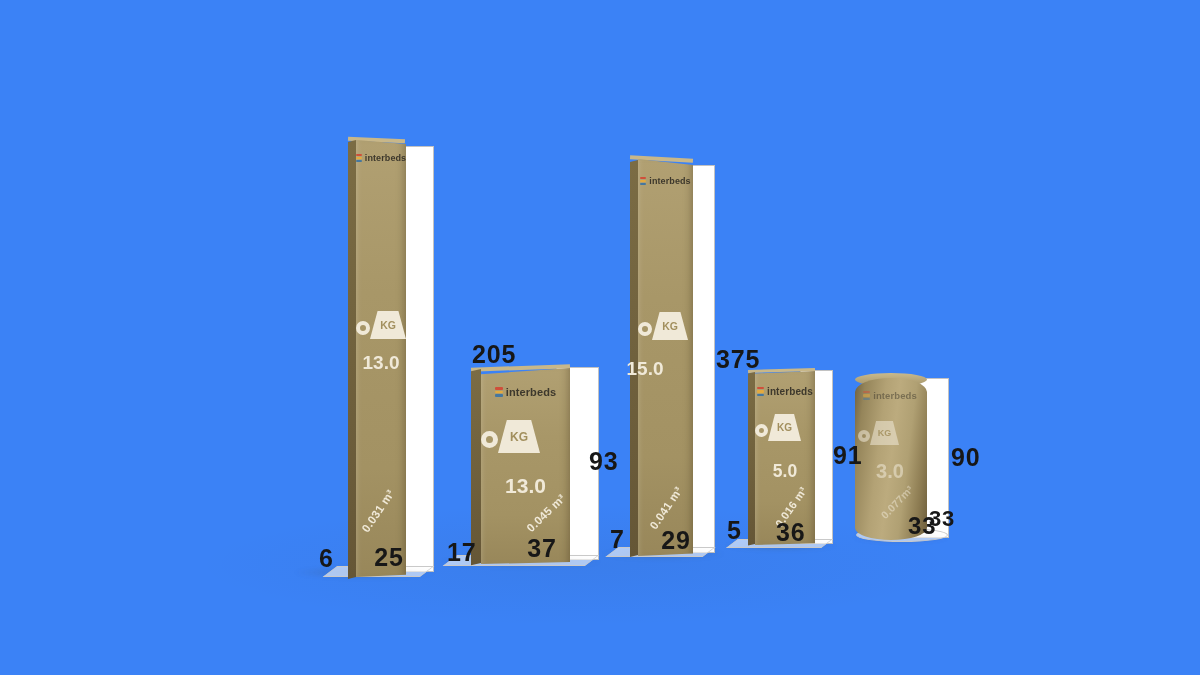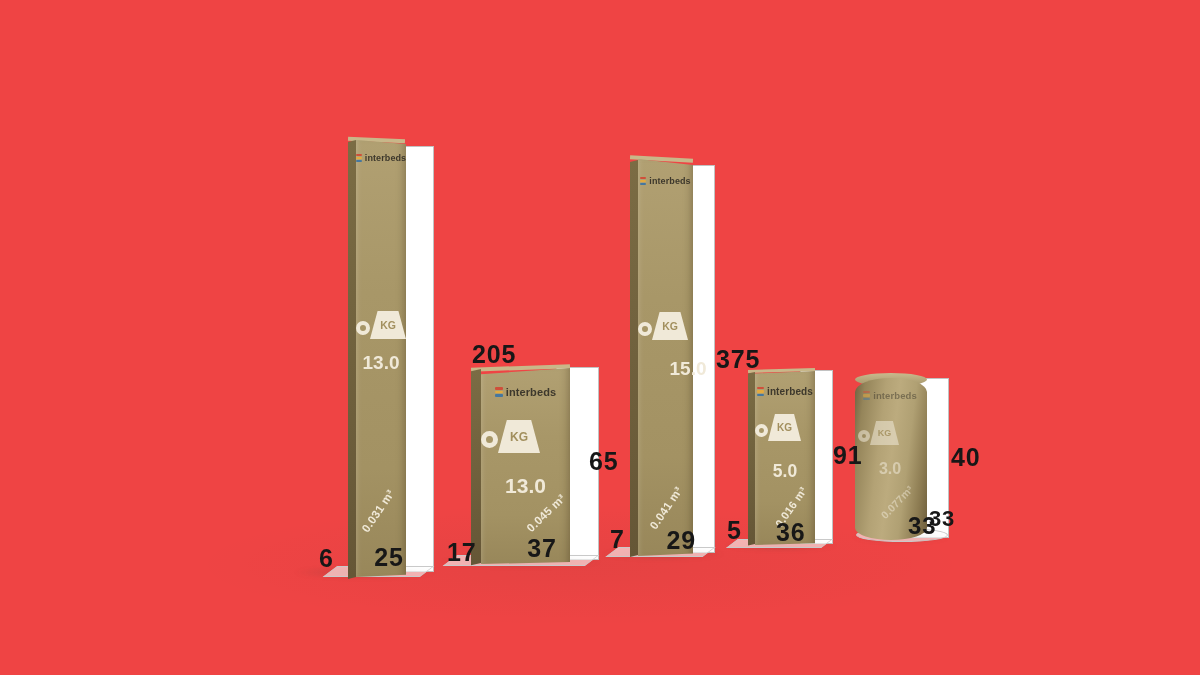--- a/index.html
+++ b/index.html
@@ -1,17 +1,17 @@
 <!DOCTYPE html>
 <html><head>
 <meta charset="utf-8">
 <style>
   html,body { margin:0; padding:0; background:#ffffff; }
   .scene {
-    position:relative; width:1200px; height:675px; background:#ef4444;
+    position:relative; width:1200px; height:675px; background:#3b82f6;
     overflow:hidden; font-family:"Liberation Sans", sans-serif;
   }
   .floor {
     position:absolute; left:90px; top:460px; width:980px; height:190px;
     background:radial-gradient(ellipse 55% 45% at 50% 55%, rgba(40,40,40,0.05), rgba(0,0,0,0) 72%);
   }
   .pkg { position:absolute; inset:0; }
 
   
   .frame { position:absolute; background:#ffffff; border:1px solid #c2c2c2; z-index:1; }
@@ -88,43 +88,43 @@
   .kg-body span { color:#a28f5d; font-weight:700; }
   .kg1 { left:356px; top:316px; width:50px; } .kg1 .kg-ring{ width:6px; height:6px; } .kg1 .kg-body{ width:36px; height:28px; } .kg1 .kg-body span{ font-size:10.5px; }
   .kg2 { left:481px; top:425px; width:89px; } .kg2 .kg-ring{ width:7px; height:7px; border-width:5px; } .kg2 .kg-body{ width:42px; height:33px; } .kg2 .kg-body span{ font-size:12px; }
   .kg3 { left:638px; top:317px; width:55px; } .kg3 .kg-ring{ width:6px; height:6px; } .kg3 .kg-body{ width:36px; height:28px; } .kg3 .kg-body span{ font-size:10.5px; }
   .kg4 { left:755px; top:419px; width:60px; } .kg4 .kg-ring{ width:5px; height:5px; } .kg4 .kg-body{ width:33px; height:27px; } .kg4 .kg-body span{ font-size:10px; }
   .kg5 { left:858px; top:426px; width:64px; opacity:0.55; } .kg5 .kg-ring{ width:4px; height:4px; } .kg5 .kg-body{ width:29px; height:24px; } .kg5 .kg-body span{ font-size:9px; }
 
   .kg-val { position:absolute; z-index:5; text-align:center; color:#f0e9d8; font-weight:700; }
   .kv1 { left:356px; top:352px; width:50px; font-size:19px; }
   .kv2 { left:481px; top:474px; width:89px; font-size:21px; }
-  .kv3 { left:659px; top:358px; width:58px; font-size:19px; }
+  .kv3 { left:616px; top:358px; width:58px; font-size:19px; }
   .kv4 { left:755px; top:461px; width:60px; font-size:17.5px; }
-  .kv5 { left:858px; top:460px; width:64px; font-size:16px; opacity:0.55; }
+  .kv5 { left:858px; top:460px; width:64px; font-size:20px; opacity:0.55; }
 
   
   .vol { position:absolute; z-index:5; text-align:center; color:#f0e9d8; font-weight:600;
     font-size:11.5px; white-space:nowrap; letter-spacing:0.3px; }
   .vl1 { left:342px; top:505px; width:72px; transform:rotate(-56deg); }
   .vl2 { left:502px; top:507px; width:88px; transform:rotate(-44deg); }
   .vl3 { left:630px; top:502px; width:72px; transform:rotate(-56deg); }
   .vl4 { left:755px; top:501px; width:72px; transform:rotate(-55deg); font-size:11px; }
   .vl5 { left:866px; top:496px; width:62px; transform:rotate(-46deg); font-size:10.5px; opacity:0.5; }
 
   
   .dim { position:absolute; z-index:6; color:#171717; font-weight:600; font-size:25px; line-height:1; letter-spacing:0.8px; }
   .hd1 { left:434px; top:342px;margin-left:38px; }
   .hd2 { left:589px; top:449px; }
   .hd3 { left:716px; top:347px; }
   .hd4 { left:833px; top:443px; }
   .hd5 { left:951px; top:445px; }
   .wd1 { left:370px; top:545px; width:38px; text-align:center; }
   .wd2 { left:521px; top:536px; width:42px; text-align:center; }
-  .wd3 { left:656px; top:528px; width:40px; text-align:right; }
+  .wd3 { left:656px; top:528px; width:40px; text-align:center; }
   .wd4 { left:776px; top:520px; width:40px; text-align:left; }
   .wd5 { left:908px; top:514px; font-size:24px; }
   .dd1 { left:319px; top:546px; }
   .dd2 { left:447px; top:540px; }
   .dd3 { left:610px; top:527px; }
   .dd4 { left:727px; top:518px; }
   .dd5 { left:929px; top:508px; font-size:22px; }
 </style>
 </head>
 <body>
@@ -176,21 +176,21 @@
       <span class="logo-text">interbeds</span>
     </div>
     <div class="kg kg2">
       <div class="kg-ring"></div>
       <div class="kg-body">
           <span>KG</span>
         </div>
     </div>
     <div class="kg-val kv2">13.0</div>
     <div class="vol vl2">0.045 m³</div>
-    <div class="dim hd2">65</div>
+    <div class="dim hd2">93</div>
     <div class="dim wd2">37</div>
     <div class="dim dd2">17</div>
   </div>
 
   <div class="pkg">
     <div class="frame f3"></div>
     <div class="shadow sh3"></div>
     <div class="plate bp3"></div>
     <div class="sliver ts3"></div>
     <div class="side sd3"></div>
@@ -259,17 +259,17 @@
       <span class="logo-text">interbeds</span>
     </div>
     <div class="kg kg5">
       <div class="kg-ring"></div>
       <div class="kg-body">
           <span>KG</span>
         </div>
     </div>
     <div class="kg-val kv5">3.0</div>
     <div class="vol vl5">0.077m³</div>
-    <div class="dim hd5">40</div>
+    <div class="dim hd5">90</div>
     <div class="dim wd5">33</div>
     <div class="dim dd5">33</div>
   </div>
 </div>
 
 </body></html>

